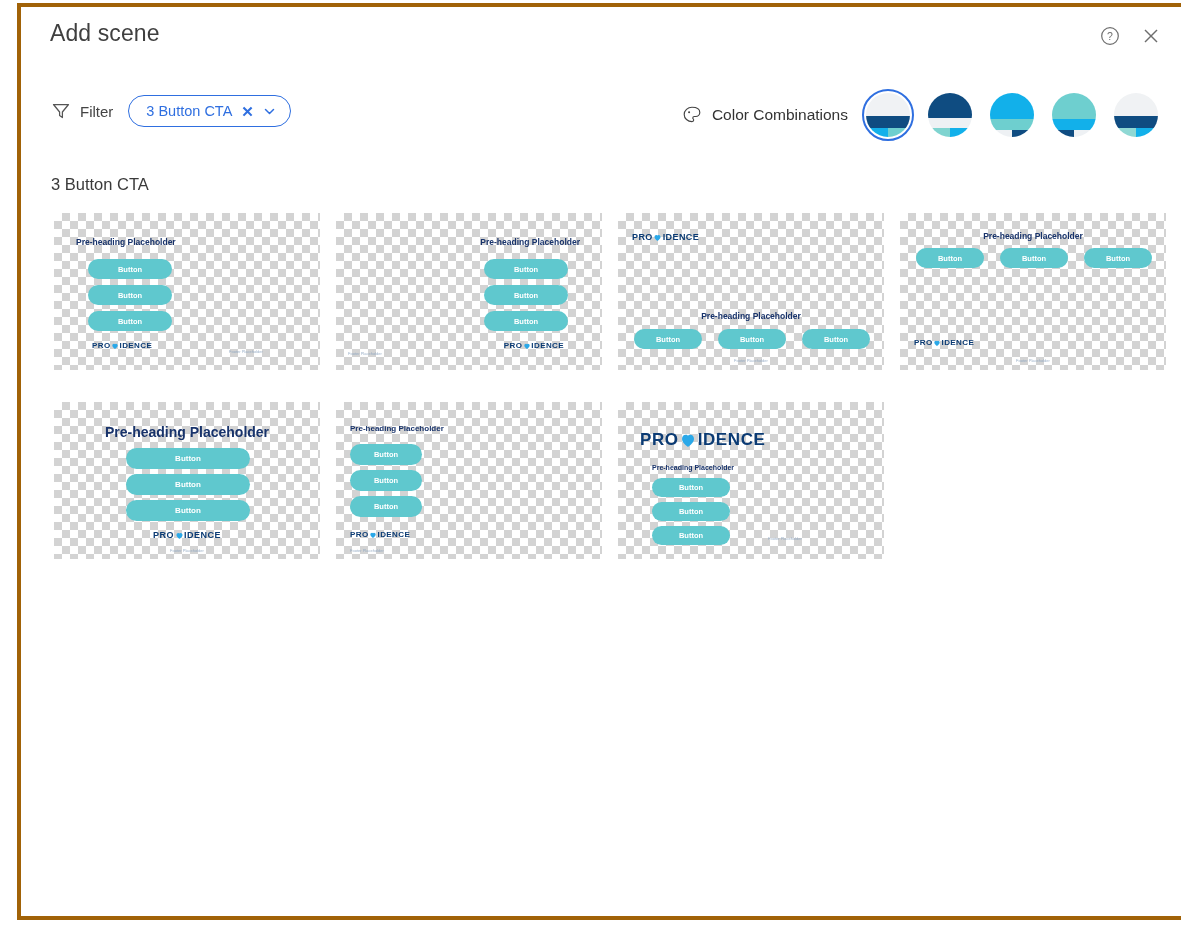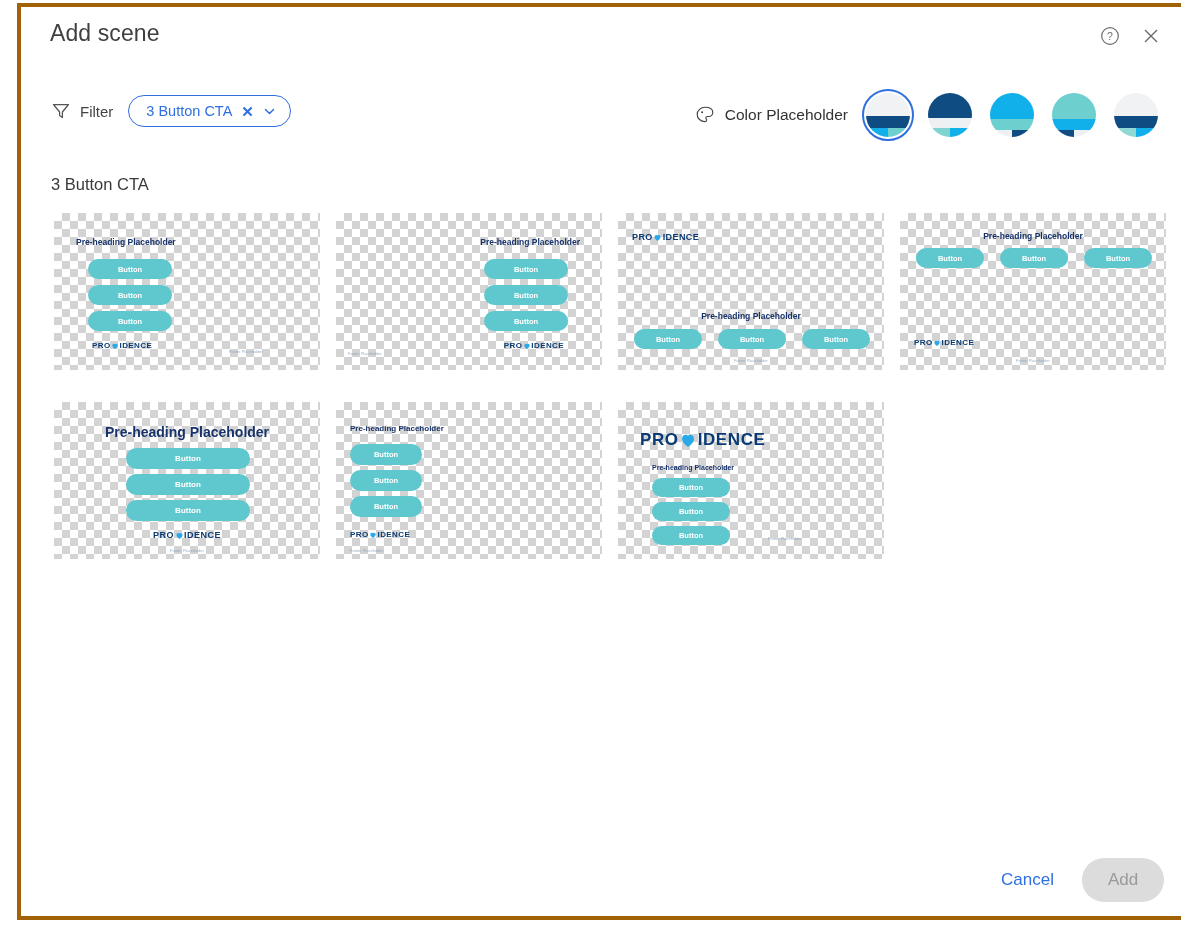--- a/index.html
+++ b/index.html
@@ -293,21 +293,21 @@
       </div>
     </div>
 
     <div class="filter-right">
       <span class="palette-icon">
         <svg width="22" height="22" viewBox="0 0 22 22">
           <path d="M11 3.2c-4.3 0-7.8 3.2-7.8 7.2 0 4 3.5 7.2 7.8 7.2 1.1 0 1.7-.7 1.7-1.5 0-.45-.2-.8-.45-1.1-.25-.3-.45-.65-.45-1.1 0-.8.65-1.45 1.5-1.45h1.4c2.25 0 4.1-1.8 4.1-4.05 0-3.45-3.5-5.2-7.8-5.2z" fill="none" stroke="#444" stroke-width="1.15"></path>
           <circle cx="8.1" cy="8.2" r="1.05" fill="#444"></circle>
         </svg>
       </span>
-      <span class="cc-label">Color Placeholder</span>
+      <span class="cc-label">Color Combinations</span>
       <div class="swatches" id="swatch-list">
           <div class="swatch-wrap selected">
             <div class="swatch">
               <div class="sw-band" style="background: rgb(240, 242, 244); top: 0px; height: 22.88px;"></div>
               <div class="sw-band" style="background: rgb(15, 76, 129); top: 22.88px; height: 11.88px;"></div>
               <div class="sw-band" style="background: rgb(18, 176, 234); top: 34.76px; height: 9.24px; width: 50%; left: 0px;"></div>
               <div class="sw-band" style="background: rgb(110, 207, 207); top: 34.76px; height: 9.24px; width: 50%; left: 50%;"></div>
             </div>
           </div>
           <div class="swatch-wrap">
@@ -470,18 +470,14 @@
           </div>
           <div class="t-heading" style="left: 34px; top: 62px; font-size: 7px;">Pre-heading Placeholder</div>
           <div class="t-btn" style="left: 34px; top: 76px; width: 78px; height: 19px; font-size: 7.5px;">Button</div>
           <div class="t-btn" style="left: 34px; top: 100px; width: 78px; height: 19px; font-size: 7.5px;">Button</div>
           <div class="t-btn" style="left: 34px; top: 124px; width: 78px; height: 19px; font-size: 7.5px;">Button</div>
           <div class="t-foot" style="left: 150px; top: 134px; font-size: 4px;">Footer Placeholder</div>
         </div>
       </div>
     </div>
 
-  <div class="footer">
-    <button class="btn-cancel">Cancel</button>
-    <button class="btn-add">Add</button>
-  </div>
 
 </div>
 
 </body></html>

